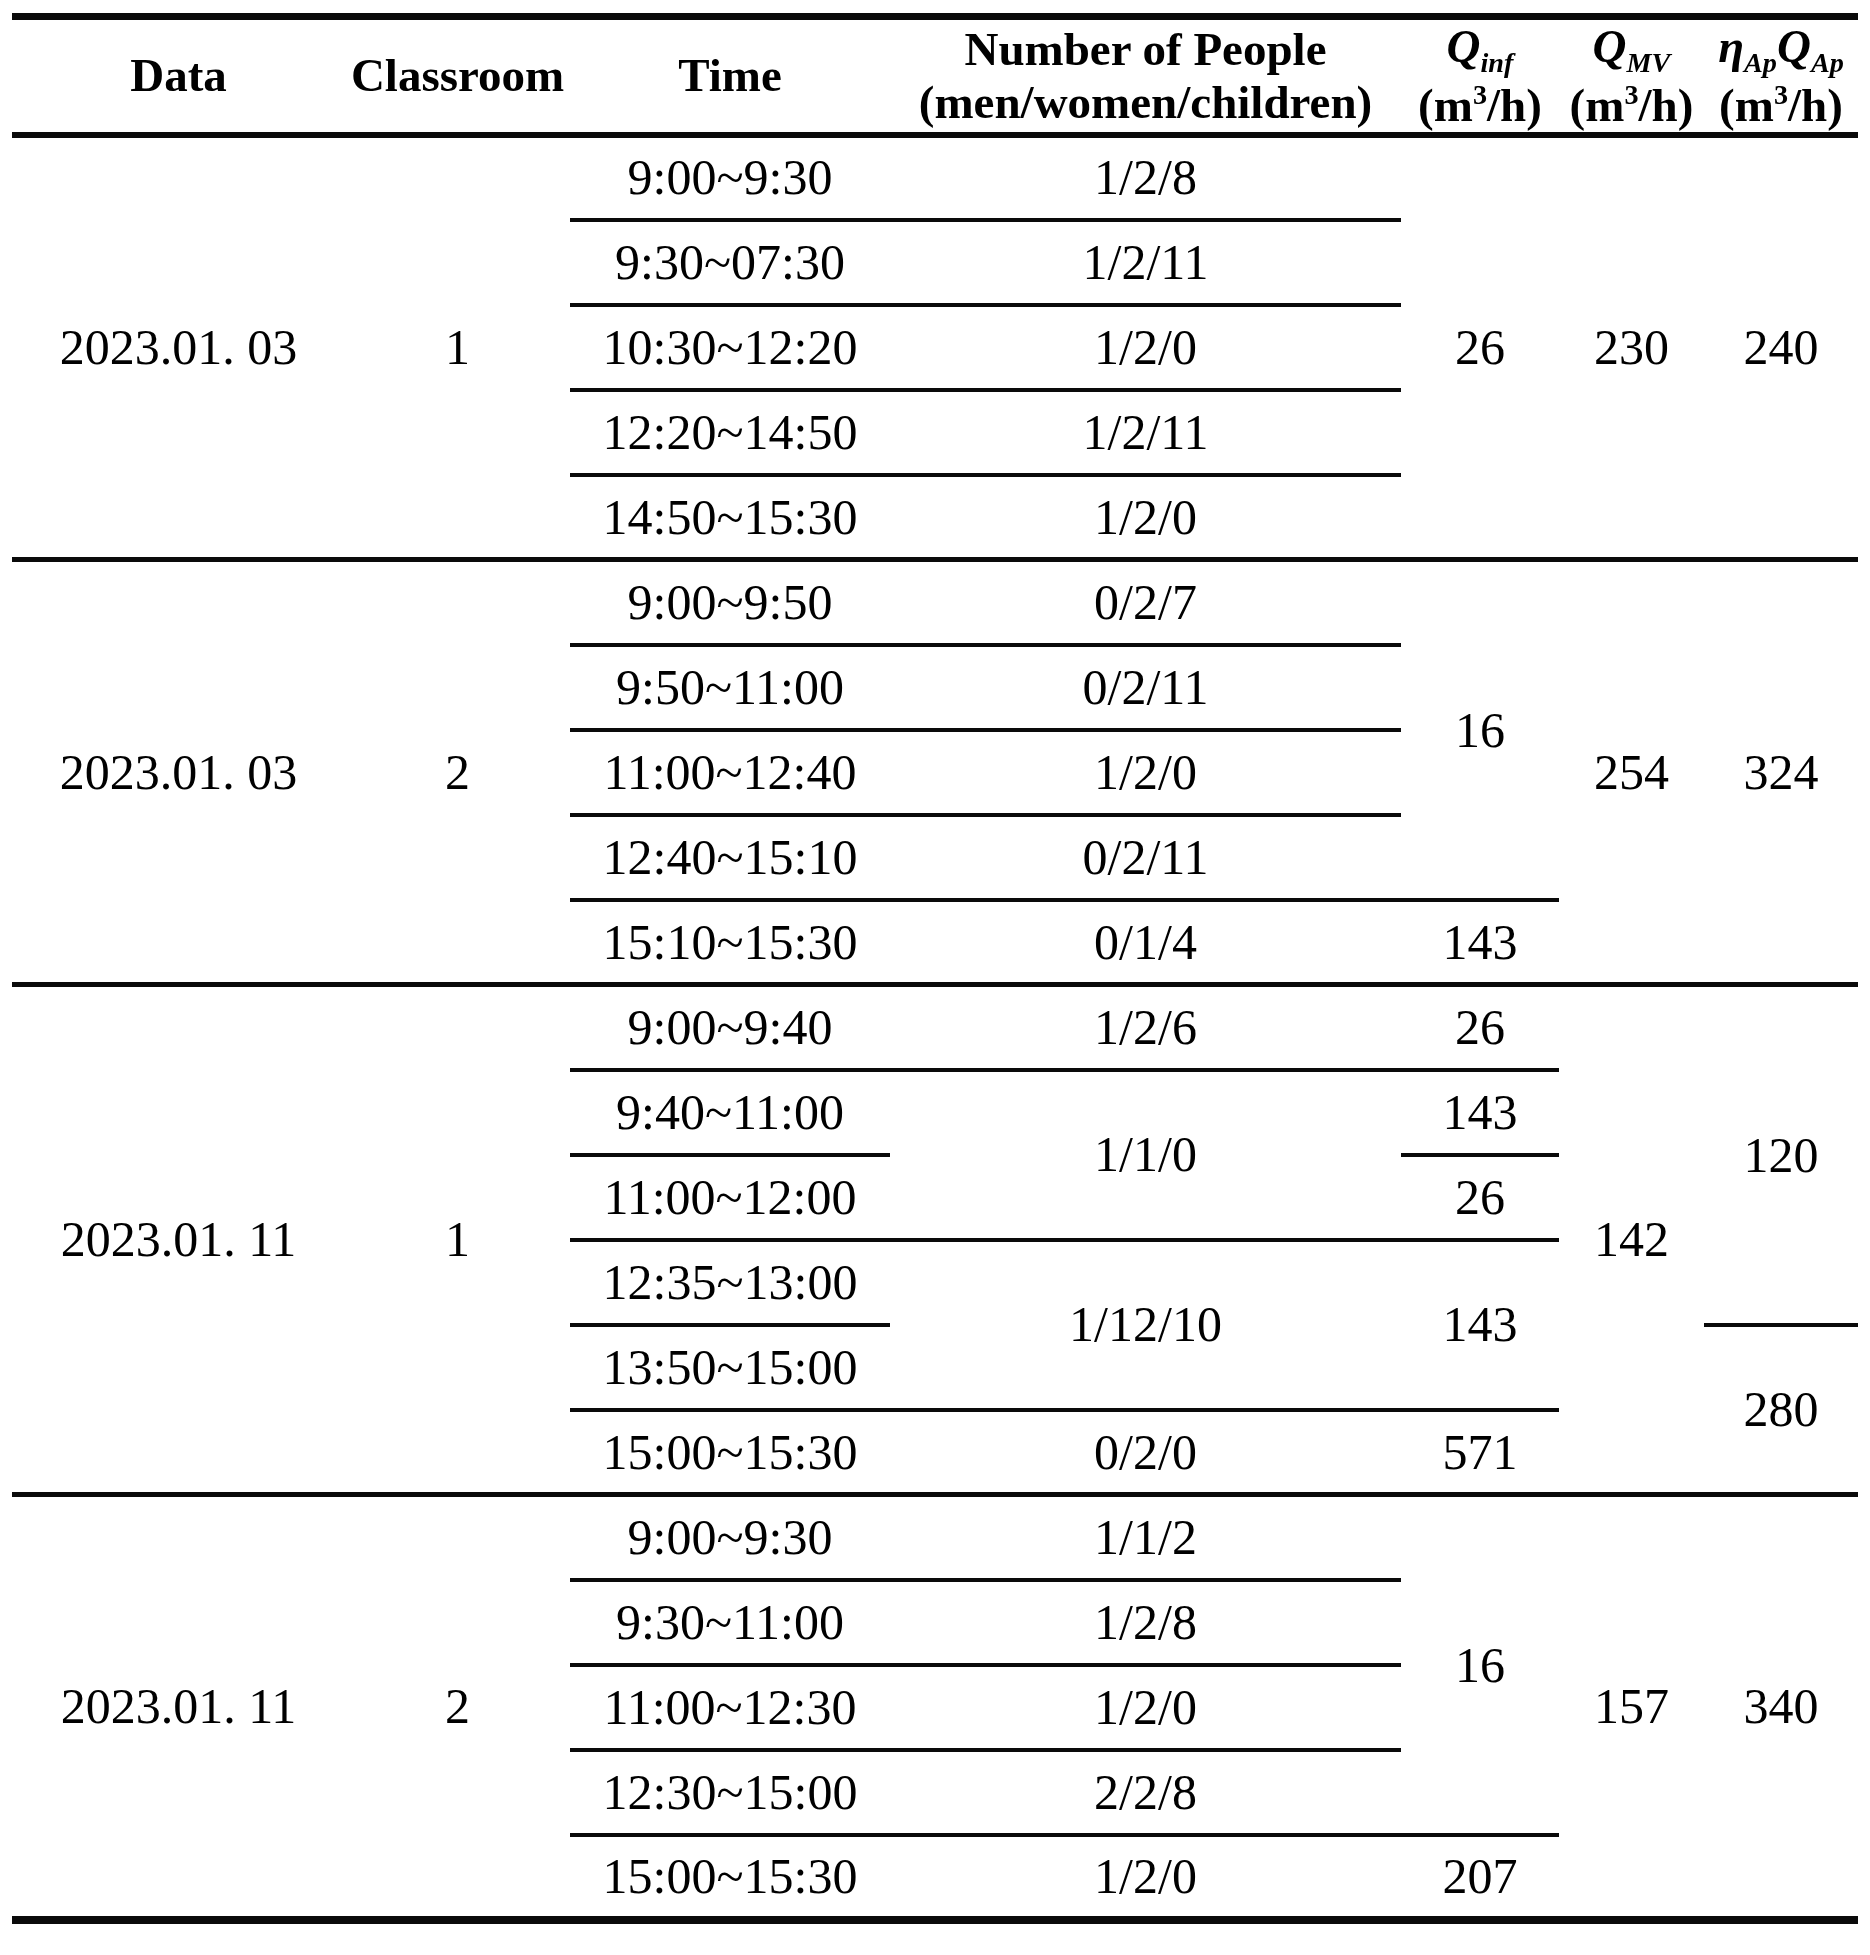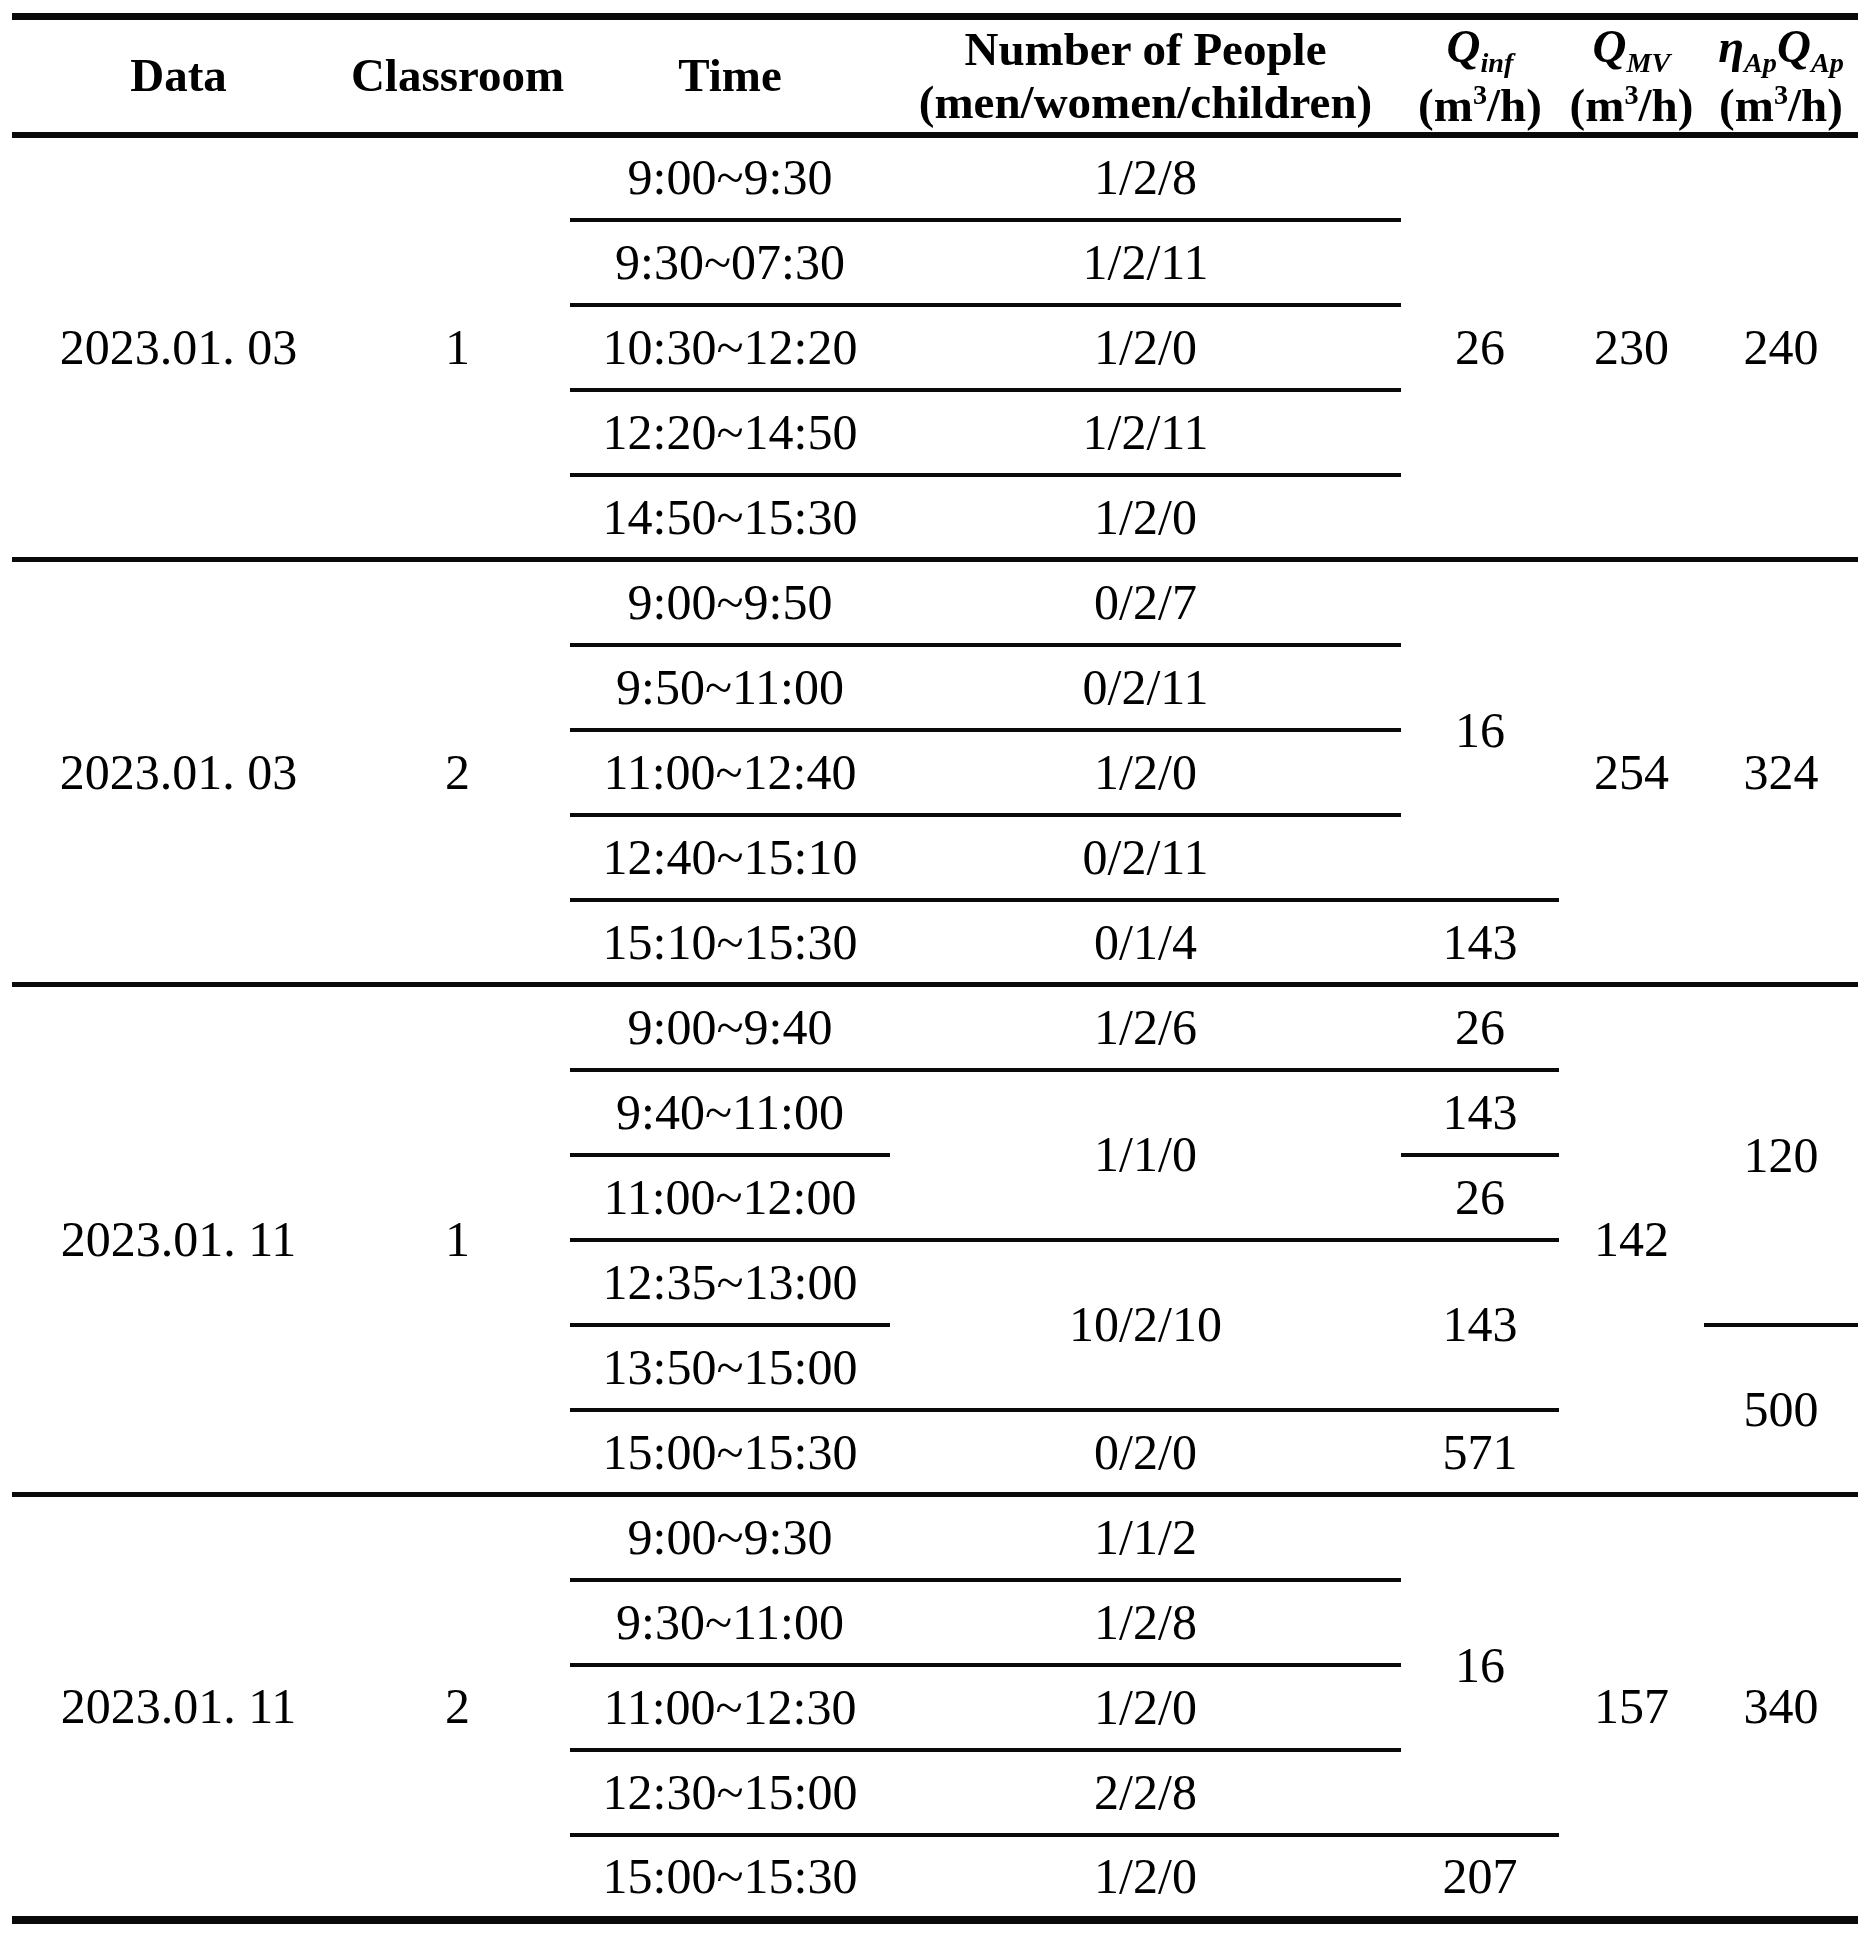--- a/index.html
+++ b/index.html
@@ -145,26 +145,26 @@
       <td class="bb">9:40~11:00</td>
       <td class="bb" rowspan="2">1/1/0</td>
       <td class="bb">143</td>
     </tr>
     <tr>
       <td class="bb">11:00~12:00</td>
       <td class="bb">26</td>
     </tr>
     <tr>
       <td class="bb">12:35~13:00</td>
-      <td class="bb" rowspan="2">10/2/10</td>
+      <td class="bb" rowspan="2">1/12/10</td>
       <td class="bb" rowspan="2">143</td>
     </tr>
     <tr>
       <td class="bb">13:50~15:00</td>
-      <td rowspan="2">500</td>
+      <td rowspan="2">280</td>
     </tr>
     <tr>
       <td>15:00~15:30</td>
       <td>0/2/0</td>
       <td>571</td>
     </tr>
   </tbody>
 
   <tbody class="block">
     <tr>

